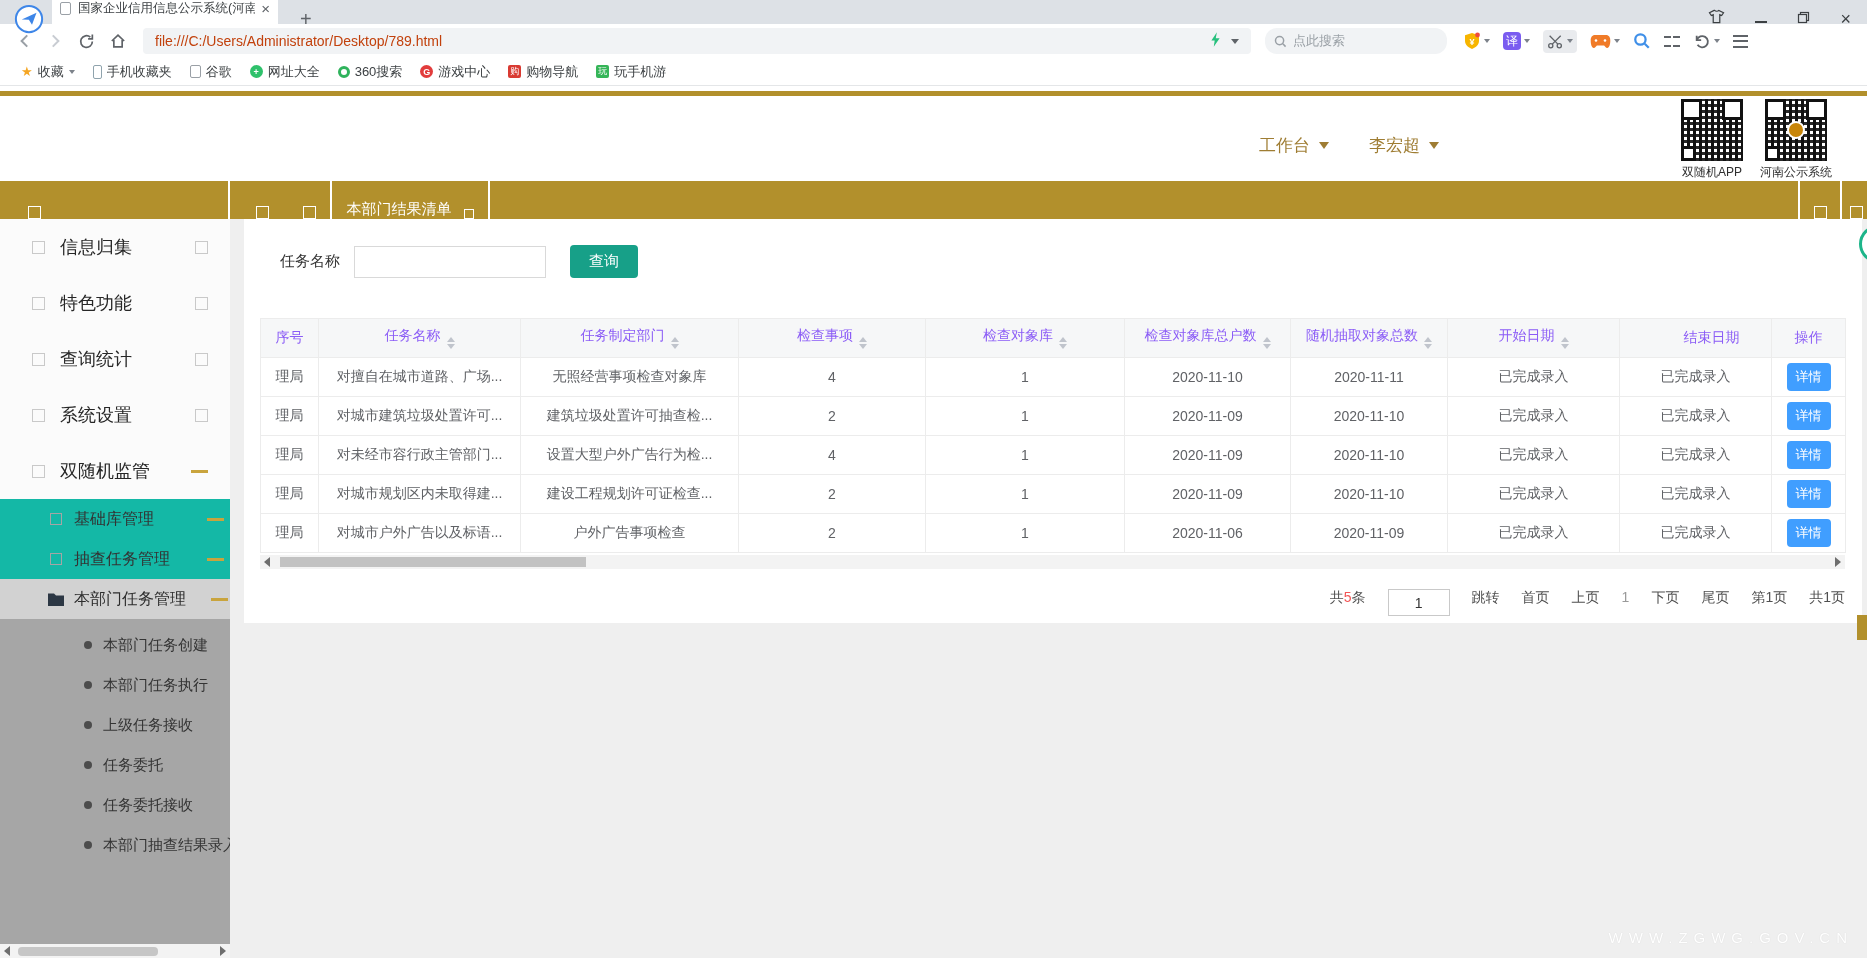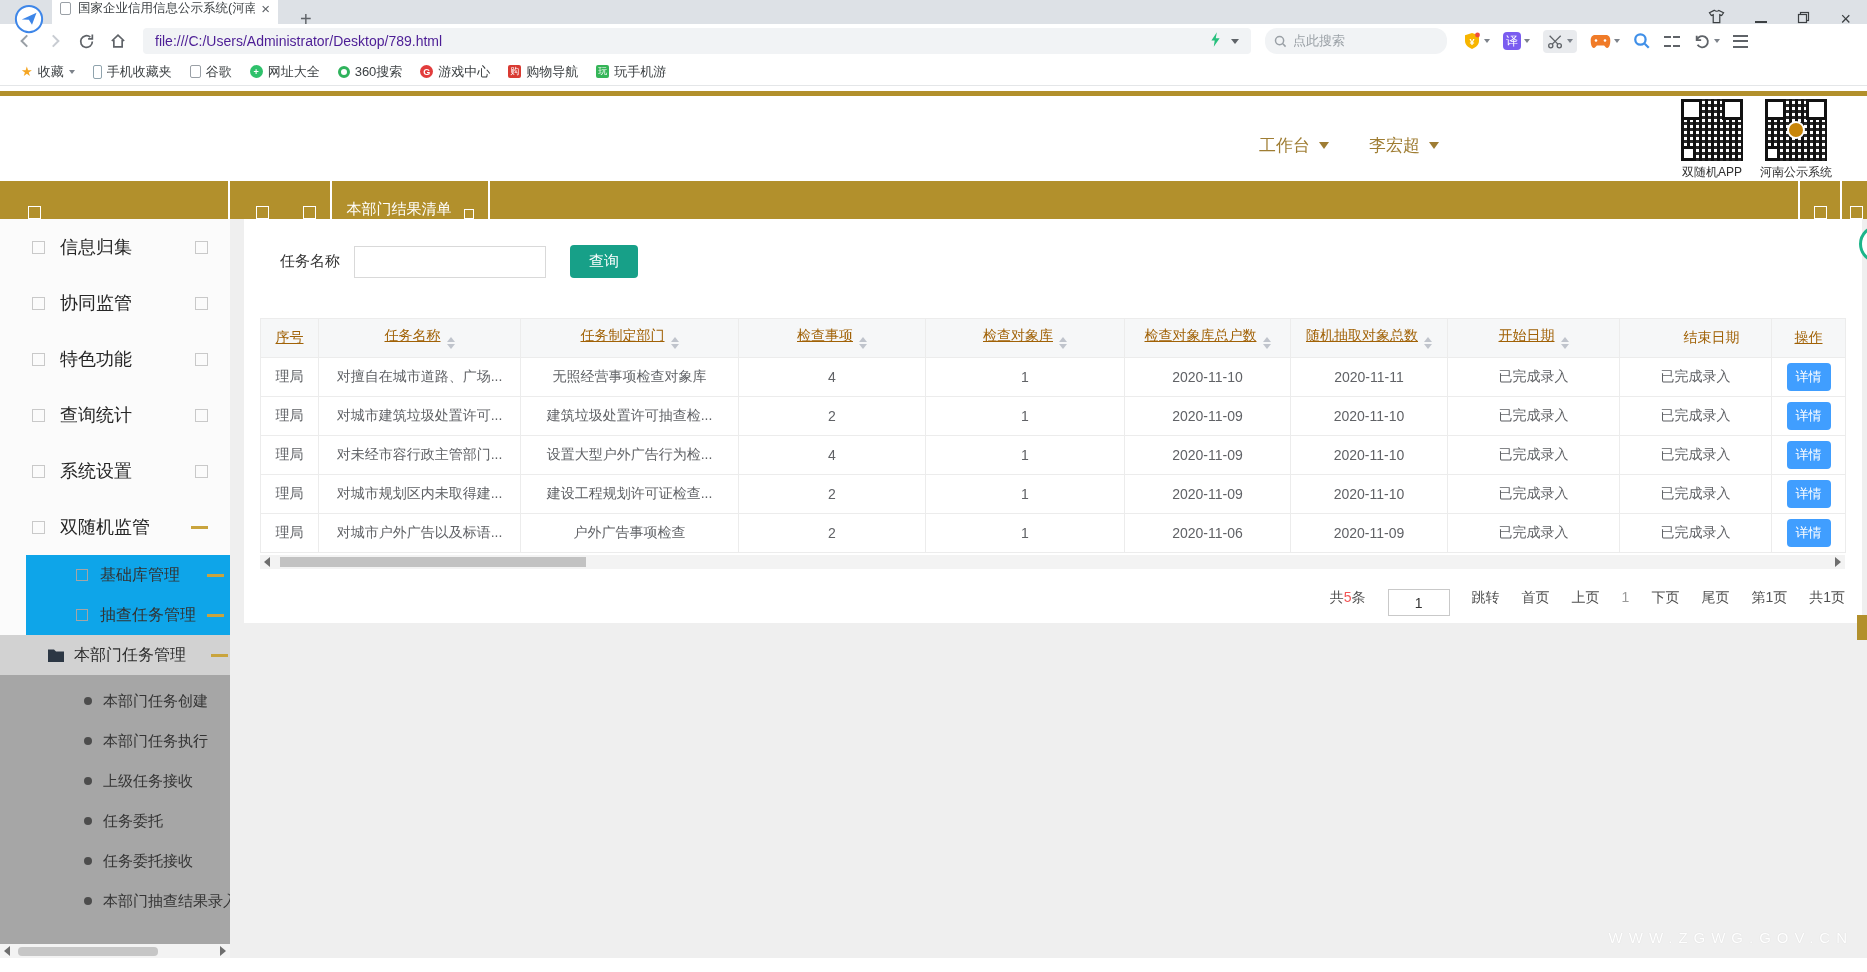--- a/index.html
+++ b/index.html
@@ -20,21 +20,21 @@
   .newtab::before { content:"+"; }
   .winctl { position:absolute; right:16px; top:9px; display:flex; gap:30px; align-items:center; color:#3c4043; }
   .minimize { width:12px; height:2px; background:#3c4043; margin-top:6px; }
   .x-close { font-size:18px; line-height:12px; }
   .x-close::before { content:"×"; }
 
   .addrbar { height:34px; background:#fff; display:flex; align-items:center; }
   .navic { margin-left:16px; display:flex; align-items:center; }
   .urlfield { margin-left:16px; width:1108px; height:26px; background:#f1f3f5; border-radius:4px;
               display:flex; align-items:center; padding:0 12px; }
-  .url-text { flex:1; font-size:14px; color:#4c1d95; white-space:nowrap; overflow:hidden; }
+  .url-text { flex:1; font-size:14px; color:#c2410c; white-space:nowrap; overflow:hidden; }
   .chev { width:0; height:0; border-left:4.5px solid transparent; border-right:4.5px solid transparent;
           border-top:5.5px solid #5f6368; display:inline-block; }
   .searchfield { margin-left:14px; width:182px; height:26px; background:#f1f3f5; border-radius:12px;
                  display:flex; align-items:center; padding:0 9px; }
   .search-ph { font-size:13px; color:#9aa0a6; margin-left:6px; }
   .toolbar { display:flex; align-items:center; margin-left:16px; gap:13px; }
   .tb { display:flex; align-items:center; gap:3px; }
   .mini-caret { width:0;height:0;border-left:3.5px solid transparent;border-right:3.5px solid transparent;
                 border-top:4.5px solid #7c828a; }
   .translate-ic { width:18px; height:18px; background:#7a5cf0; border-radius:4px; color:#fff;
@@ -91,21 +91,21 @@
 
   
   .pbody { display:flex; height:739px; background:#efefef; }
   .sidebar { width:230px; flex:none; background:#fbfbfb; display:flex; flex-direction:column;
              overflow:hidden; position:relative; }
   .sb-item { height:56px; display:flex; align-items:center; padding-left:32px; }
   .tofu-g { display:inline-block; width:13px; height:13px; border:1px solid #c9c9c9; flex:none; }
   .sb-item .label { font-size:18px; color:#262626; margin-left:15px; white-space:nowrap; }
   .sb-right { margin-left:auto; margin-right:22px; }
   .gold-dash { display:inline-block; width:17px; height:3px; background:#c9a43d; }
-  .sub1 { background:#0ea5e9;margin-left:26px; }
+  .sub1 { background:#14b8a6; }
   .sub1-item { height:40px; display:flex; align-items:center; padding-left:50px; }
   .sub1-item .tofu-g { width:12px; height:12px; border-color:#a5a5a5; }
   .sub1-item .label { font-size:16px; color:#333; margin-left:12px; white-space:nowrap; }
   .sub1-item .sb-right { margin-right:6px; }
   .folder-row { height:40px; background:#d2d2d2; display:flex; align-items:center; padding-left:48px; }
   .folder-row .label { font-size:16px; color:#2d2d2d; margin-left:10px; white-space:nowrap; }
   .folder-row .sb-right { margin-right:2px; }
   .leaves { background:#a6a6a6; flex:1; padding-top:6px; }
   .leaf { height:40px; display:flex; align-items:center; padding-left:84px; }
   .bullet { width:8px; height:8px; border-radius:50%; background:#4c4c4c; flex:none; }
@@ -125,21 +125,21 @@
   .search-row label { font-size:15px; color:#333; }
   .task-input { width:192px; height:32px; border:1px solid #d9d9d9; margin-left:14px; padding:0 8px;
                 font-size:14px; color:#333; outline:none; }
   .query-btn { margin-left:24px; width:68px; height:33px; background:#17a088; border:none; color:#fff;
                font-size:15px; border-radius:4px; cursor:pointer; }
 
   .tbl { margin-top:40px; border-collapse:collapse; table-layout:fixed; width:1585px;
          border:1px solid #e6e6e6; }
   .tbl th, .tbl td { border:1px solid #ececec; height:39px; text-align:center; font-weight:normal;
                      font-size:14px; overflow:hidden; white-space:nowrap; }
-  .tbl thead th { background:#f6f7f8; color:#a16207;text-decoration:underline; }
+  .tbl thead th { background:#f6f7f8; color:#8b5cf6; }
   .tbl td { color:#606266; background:#fff; }
   .sort { display:inline-flex; flex-direction:column; margin-left:6px; vertical-align:-2px; }
   .sort i { width:0; height:0; border-left:4px solid transparent; border-right:4px solid transparent; }
   .sort .up { border-bottom:5px solid #c0c4cc; margin-bottom:2px; }
   .sort .dn { border-top:5px solid #c0c4cc; }
   th.clip span { display:inline-block; transform:translateX(16px); }
   .op-col { border-left:1px solid #e0e0e0; }
   .detail-btn { background:#409eff; color:#fff; border:none; border-radius:4px; font-size:13px;
                 padding:5px 9px; cursor:pointer; }
 
@@ -376,25 +376,20 @@
         <span class="tofu-w"></span>
       </div>
   </div>
 
   <div class="pbody">
 
     <aside class="sidebar">
       <div class="sb-item">
         <span class="tofu-g"></span>
         <span class="label">信息归集</span>
-        <span class="sb-right tofu-g"></span>
-      </div>
-      <div class="sb-item">
-        <span class="tofu-g"></span>
-        <span class="label">协同监管</span>
         <span class="sb-right tofu-g"></span>
       </div>
       <div class="sb-item">
         <span class="tofu-g"></span>
         <span class="label">特色功能</span>
         <span class="sb-right tofu-g"></span>
       </div>
       <div class="sb-item">
         <span class="tofu-g"></span>
         <span class="label">查询统计</span>

